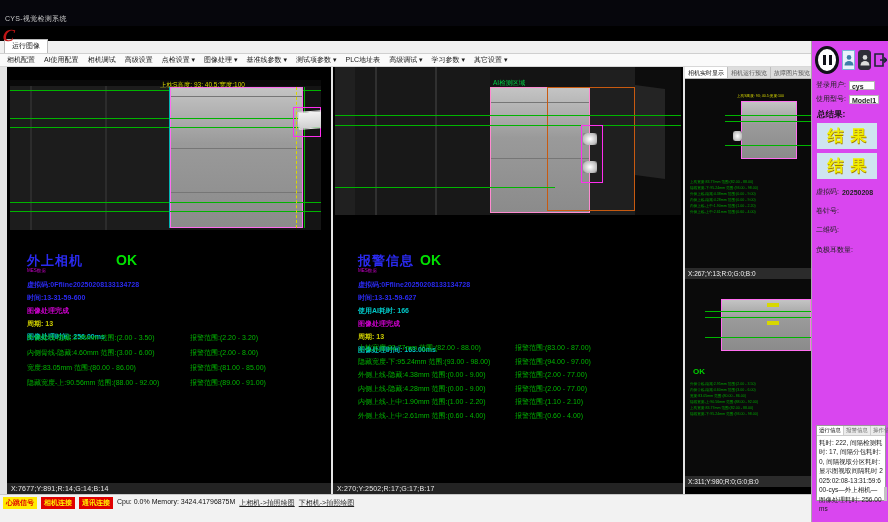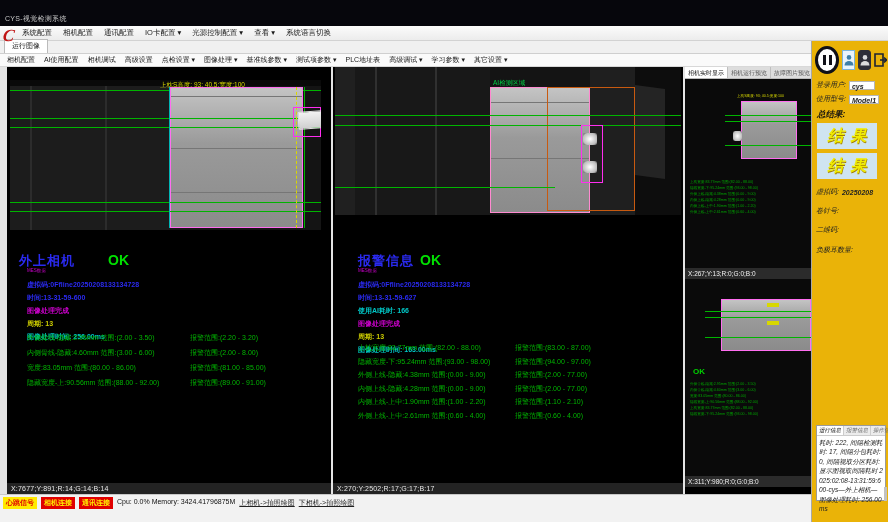--- a/index.html
+++ b/index.html
@@ -86,22 +86,22 @@
             font-size:6.5px; line-height:11px; padding-left:3px; }
   .ps1 { top:201px; } .ps2 { top:409px; }
   .pfill { position:absolute; left:0; top:420px; width:126px; height:7px; background:#000; }
   .mini-lines { position:absolute; display:flex; flex-direction:column; gap:2px; }
   .mini-lines div { font-size:8px; color:#00a400; white-space:nowrap; transform:scale(.45);
                     transform-origin:left top; height:4px; }
   .mini-ok { position:absolute; font-size:8px; font-weight:bold; color:#00d000; }
   .ymark { position:absolute; background:#d8d800; }
 
   
-  .sidepanel { position:absolute; left:811px; top:41px; width:77px; height:481px; background:#eab308;
-               border-left:1px solid #a8a8a8;font-style:italic; }
+  .sidepanel { position:absolute; left:811px; top:41px; width:77px; height:481px; background:#d946ef;
+               border-left:1px solid #a8a8a8; }
   .btnrow { position:absolute; left:3px; top:4px; width:72px; height:30px; display:flex; align-items:center; gap:3px; }
   .btn-pause { width:28px; height:28px; border-radius:50%; border:3px solid #101018; background:#fff;
                display:flex; align-items:center; justify-content:center; gap:3px; }
   .btn-pause i { display:block; width:3px; height:10px; background:#101018; }
   .btn-sm { width:15px; height:20px; display:flex; align-items:center; justify-content:center; }
   .btn-user1 { background:#e8f3fb; border:1px solid #7db4d8; }
   .btn-user2 { background:#2e2e38; border:1px solid #2e2e38; border-radius:3px; }
   .btn-exit { background:transparent; }
   .field { position:absolute; left:4px; width:72px; display:flex; align-items:center; gap:3px; }
   .flabel { font-size:7px; color:#222; white-space:nowrap; }
@@ -135,29 +135,20 @@
 </head>
 <body>
 
 <div class="app">
 
   <div class="titlebar">
     <span>CYS-视觉检测系统</span>
   </div>
 
   <span class="logo">C</span>
-  <div class="menubar">
-    <span class="mitem">系统配置</span>
-    <span class="mitem">相机配置</span>
-    <span class="mitem">通讯配置</span>
-    <span class="mitem">IO卡配置 ▾</span>
-    <span class="mitem">光源控制配置 ▾</span>
-    <span class="mitem">查看 ▾</span>
-    <span class="mitem">系统语言切换</span>
-  </div>
 
   <div class="tabrow">
     <span class="tab-run">运行图像</span>
   </div>
 
   <div class="toolbar">
     <span class="titem">相机配置</span>
     <span class="titem">AI使用配置</span>
     <span class="titem">相机调试</span>
     <span class="titem">高级设置</span>
@@ -190,21 +181,21 @@
         <div class="hline" style="left:0;top:47px;width:311px;"></div>
         <div class="hline" style="left:0;top:122px;width:311px;"></div>
         <div class="hline" style="left:0;top:131px;width:311px;"></div>
         <div class="vline" style="left:159px;top:7px;height:141px;background:#00b4b4;"></div>
         <div class="vline" style="left:294px;top:7px;height:141px;background:#00b400;"></div>
         <div class="ydash" style="left:286px;top:7px;height:141px;"></div>
         <div class="mag-box" style="left:283px;top:27px;width:28px;height:30px;"></div>
         <div class="connector" style="left:288px;top:31px;width:26px;height:18px;"></div>
       </div>
 
-      <div class="cam-title-row" style="left:12px;top:185px;gap:33px;">
+      <div class="cam-title-row" style="left:20px;top:185px;gap:33px;">
         <span class="cam-title">外上相机</span>
         <span class="cam-ok">OK</span>
       </div>
       <span class="cam-sub" style="left:20px;top:200px;">MES数据</span>
 
       <div class="ilines" style="left:20px;top:213px;">
         <div class="iline c-blue">虚拟码:0Ffline20250208133134728</div>
         <div class="iline c-blue">时间:13-31-59-600</div>
         <div class="iline c-mag">图像处理完成</div>
         <div class="iline c-yel">周期: 13</div>

